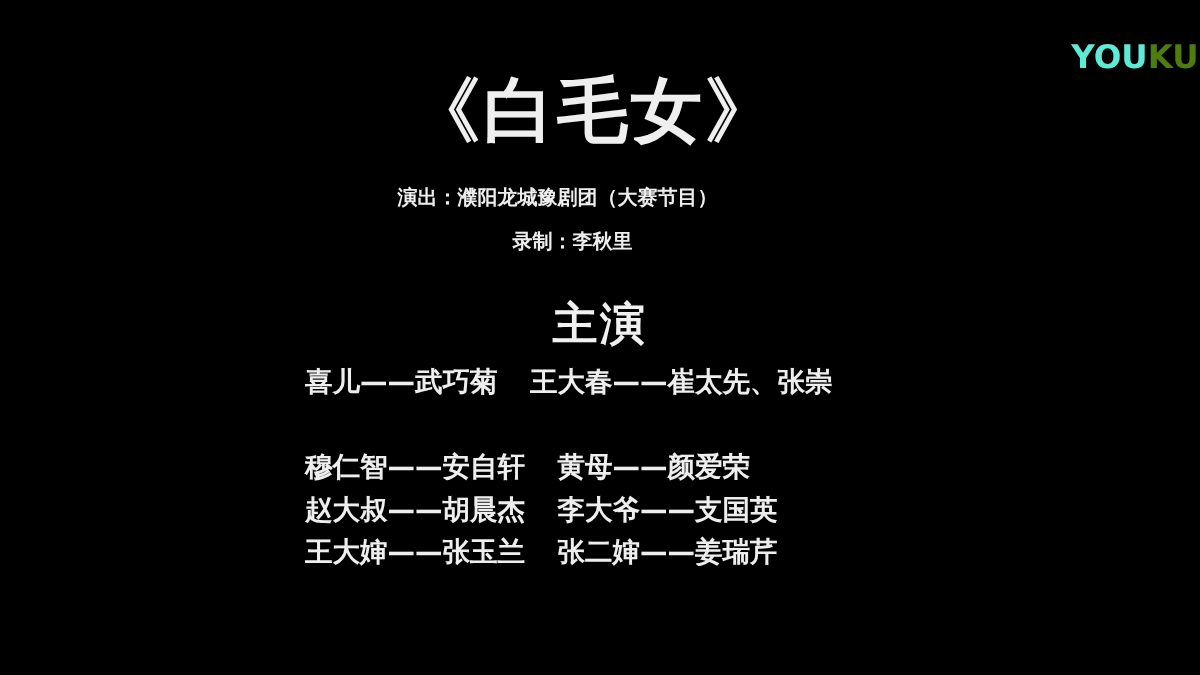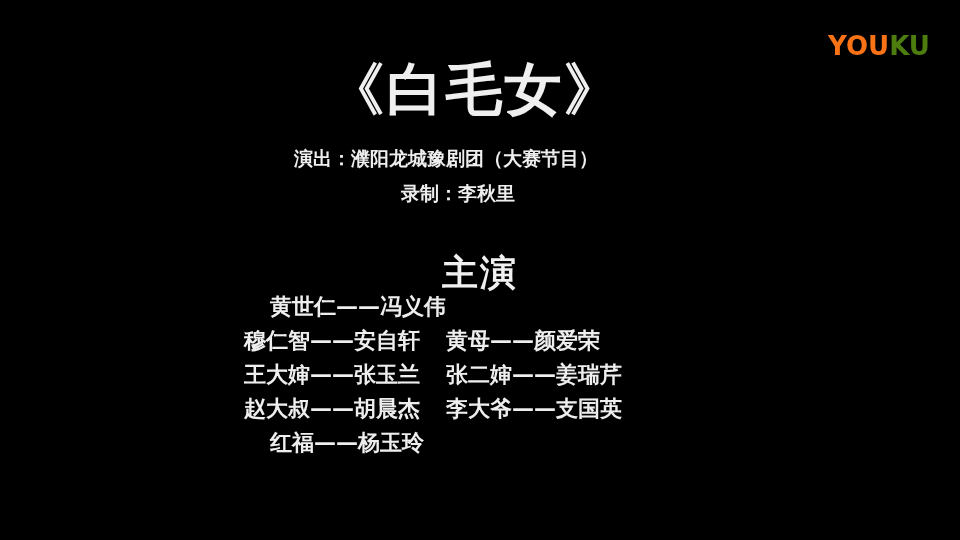--- a/index.html
+++ b/index.html
@@ -22,47 +22,47 @@
     .logo {
       position: absolute;
       top: 30px;
       left: 828px;
       font-family: "DejaVu Sans", sans-serif;
       font-weight: bold;
       font-size: 26px;
       letter-spacing: 0px;
       line-height: 32px;
     }
-    .logo .you { color: #f97316; }
+    .logo .you { color: #5eead4; margin-left: 29px; }
     .logo .ku { color: #4d7c0f; }
     .title {
       position: absolute;
       top: 44px;
       left: 0;
       width: 950px;
       text-align: center;
       font-size: 57px;
       line-height: 90px;
       color: #efefef;
       letter-spacing: 2px;
     }
     .line {
       position: absolute;
       left: 0;
       width: 892px;
       text-align: center;
-      font-size: 19px;
+      font-size: 16px;
       line-height: 30px;
       color: #eeeeee;
     }
     .performer { top: 143px; left: 0; }
     .recorder { top: 178px; left: 12px; }
     .cast-heading {
       position: absolute;
-      top: 251px;
+      top: 238px;
       left: 0;
       width: 960px;
       text-align: center;
       font-size: 36px;
       line-height: 44px;
       color: #f0f0f0;
       letter-spacing: 2px;
     }
     .cast-list {
       position: absolute;
@@ -93,32 +93,35 @@
 
   <div class="title">《白毛女》</div>
 
   <div class="line performer">演出：濮阳龙城豫剧团（大赛节目）</div>
   <div class="line recorder">录制：李秋里</div>
 
   <div class="cast-heading">主演</div>
 
   <div class="cast-list">
     <div class="cast-row">
-      <span class="gap"></span><span class="cast-entry">黄世仁——冯义伟</span>
+      <span class="cast-entry">喜儿——武巧菊</span><span class="gap"></span><span class="cast-entry">王大春——崔太先、张崇</span>
+    </div>
+    <div class="cast-row">
+      <span class="gap"></span>
     </div>
     <div class="cast-row">
       <span class="cast-entry">穆仁智——安自轩</span><span class="gap"></span><span class="cast-entry">黄母——颜爱荣</span>
     </div>
     <div class="cast-row">
+      <span class="cast-entry">赵大叔——胡晨杰</span><span class="gap"></span><span class="cast-entry">李大爷——支国英</span>
+    </div>
+    <div class="cast-row">
       <span class="cast-entry">王大婶——张玉兰</span><span class="gap"></span><span class="cast-entry">张二婶——姜瑞芹</span>
     </div>
     <div class="cast-row">
-      <span class="cast-entry">赵大叔——胡晨杰</span><span class="gap"></span><span class="cast-entry">李大爷——支国英</span>
-    </div>
-    <div class="cast-row">
-      <span class="gap"></span><span class="cast-entry">红福——杨玉玲</span>
+      <span class="gap"></span>
     </div>
     <div class="cast-row">
       <span class="gap"></span>
     </div>
   </div>
 
 </div>
 
 </body></html>

